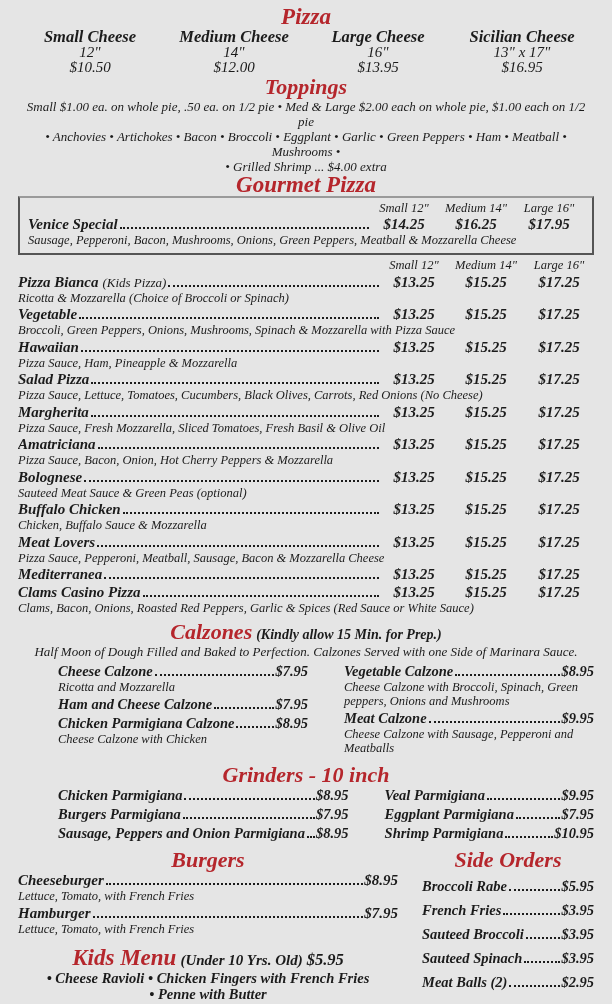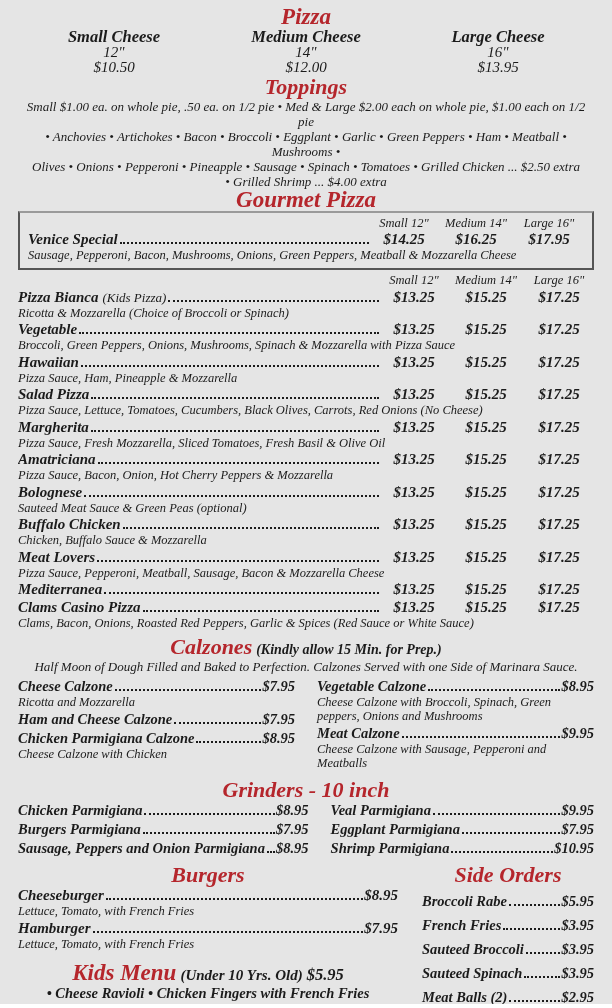--- a/index.html
+++ b/index.html
@@ -29,21 +29,21 @@
   .item-name { font-weight:bold; font-size:15px; line-height:17px; white-space:nowrap; }
   .item-note { font-size:13px; margin-left:4px; white-space:nowrap; }
   .item-note:empty { display:none; }
   .leader { flex:1 1 auto; border-bottom:2px dotted var(--text); margin:0 1px 4px 2px; min-width:8px; }
   .g-price { font-weight:bold; font-size:15px; line-height:17px; text-align:center; }
   .g-desc { grid-column:1 / -1; font-size:12.5px; line-height:14.5px; }
   .g-desc:empty { display:none; }
   
   .feature-box { border:2px solid #555; border-top-color:#9a9a9a; padding:2px 8px 4px 8px; margin:0 0 2px 0; }
   
-  .two-col { display:flex; gap:22px; }
+  .two-col { display:flex; gap:36px;margin-left:40px; }
   .col { flex:1 1 50%; }
   .li-row { display:flex; align-items:baseline; }
   .li-name { font-weight:bold; font-size:14.5px; line-height:16px; white-space:nowrap; }
   .li-price { font-weight:bold; font-size:14.5px; line-height:16px; white-space:nowrap; }
   .li-desc { font-size:12.5px; line-height:14px; }
   .li-desc:empty { display:none; }
   .li-item { margin-bottom:2px; }
   
   .head-line { text-align:center; }
   .head-line .inline-note { color:var(--text); font-weight:bold; font-size:14px; font-style:italic; }
@@ -78,27 +78,31 @@
     <div class="variant">
       <div class="v-name">Medium Cheese</div>
       <div class="v-size">14"</div>
       <div class="v-price">$12.00</div>
     </div>
     <div class="variant">
       <div class="v-name">Large Cheese</div>
       <div class="v-size">16"</div>
       <div class="v-price">$13.95</div>
     </div>
+    <div class="variant">
+      <div class="v-name">Sicilian Cheese</div>
+      <div class="v-size">13" x 17"</div>
+      <div class="v-price">$16.95</div>
+    </div>
   </div>
 
   <div class="h2">Toppings</div>
   <div class="top-lines">
     <div class="top-line">Small $1.00 ea. on whole pie, .50 ea. on 1/2 pie • Med &amp; Large $2.00 each on whole pie, $1.00 each on 1/2 pie</div>
     <div class="top-line">• Anchovies • Artichokes • Bacon • Broccoli • Eggplant • Garlic • Green Peppers • Ham • Meatball • Mushrooms •</div>
-    <div class="top-line">Olives • Onions • Pepperoni • Pineapple • Sausage • Spinach • Tomatoes • Grilled Chicken ... $2.50 extra</div>
     <div class="top-line">• Grilled Shrimp ... $4.00 extra</div>
   </div>
 
   <div class="h1">Gourmet Pizza</div>
 
   <div class="feature-box">
     <div class="g-head">
       <span></span>
       <span class="g-col">Small 12"</span>
       <span class="g-col">Medium 14"</span>

